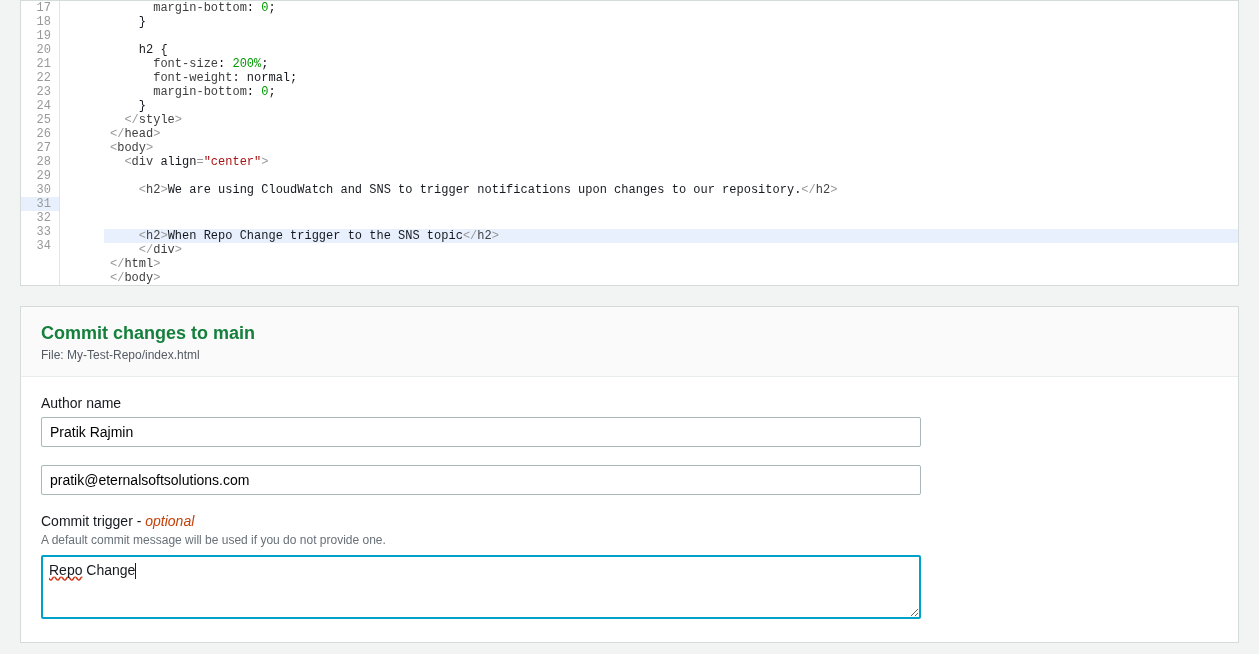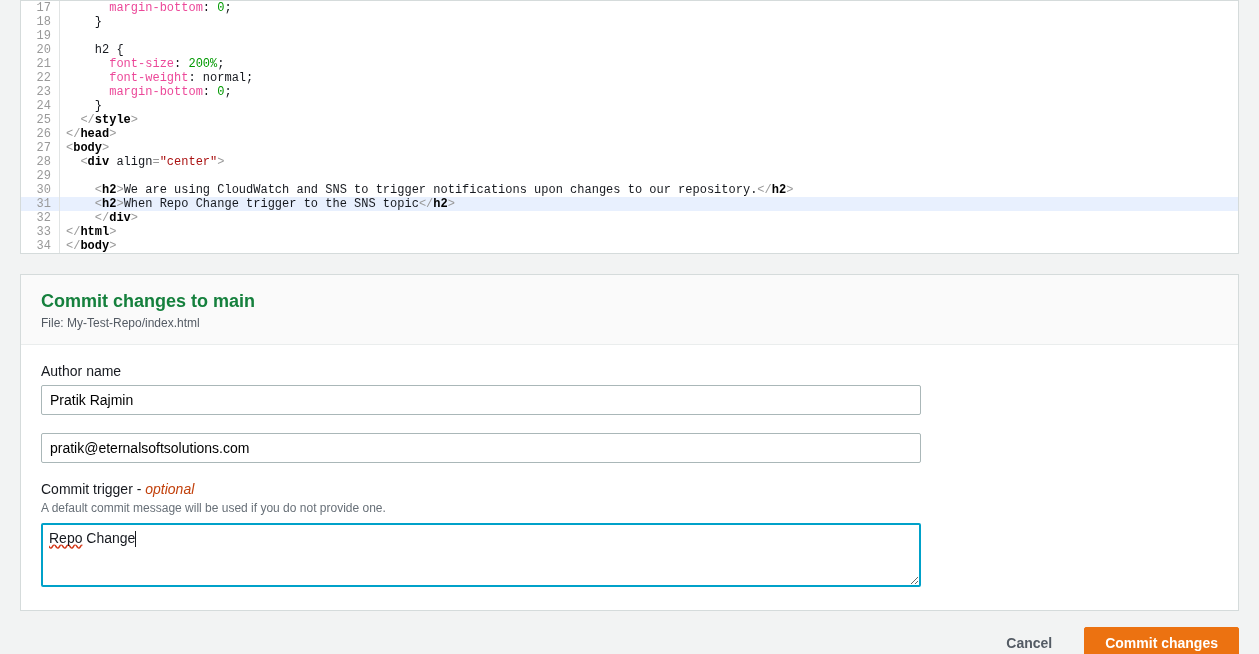--- a/index.html
+++ b/index.html
@@ -1,26 +1,26 @@
 <!DOCTYPE html>
 <html><head>
 <meta charset="utf-8">
 <style>
 * { box-sizing: border-box; margin: 0; padding: 0; }
 body { font-family: "Amazon Ember", "Helvetica Neue", Arial, sans-serif; background: #f2f3f3; font-size: 14px; color: #16191f; }
 .code-panel { background: #fff; border: 1px solid #d5dbdb; margin: 0 20px 20px 20px; }
-.code-area { display: flex; font-family: Consolas, Monaco, "Courier New", monospace; font-size: 12px; line-height: 14px; }
+.code-area { display: flex; font-family: Consolas, Monaco, "Courier New", monospace; font-size: 12px; line-height: 14px; gap: 44px; }
 .gutter { background: #fff; border-right: 1px solid #e1e4e4; padding: 0; text-align: right; user-select: none; color: #999; }
 .gutter div { padding: 0 8px; min-width: 38px; }
 .gutter .hl { background: #e8f0fe; }
 .code-lines { flex: 1; padding: 0; overflow: auto; }
 .code-lines div { padding: 0 6px; white-space: pre; }
-.code-lines .hl { background: #e8f0fe; }
-.tok-tag { color: #000000; font-weight: bold; }
-.tok-prop { color: #ec4899; }
+.code-lines .hl { background: #e8f0fe; margin-top: 32px; }
+.tok-tag { color: #404040; }
+.tok-prop { color: #404040; }
 .tok-num { color: #009900; }
 .tok-str { color: #aa1111; }
 .tok-angle { color: #999; }
 
 .commit-panel { background: #fff; border: 1px solid #d5dbdb; margin: 0 20px 16px 20px; }
 .commit-header { background: #fafafa; border-bottom: 1px solid #eaeded; padding: 16px 20px 14px 20px; }
 .commit-header h2 { font-size: 18px; font-weight: 700; color: #15803d; margin-bottom: 4px; }
 .commit-header .file { font-size: 12px; color: #545b64; }
 .commit-body { padding: 18px 20px 20px 20px; }
 .field { margin-bottom: 18px; max-width: 880px; }

